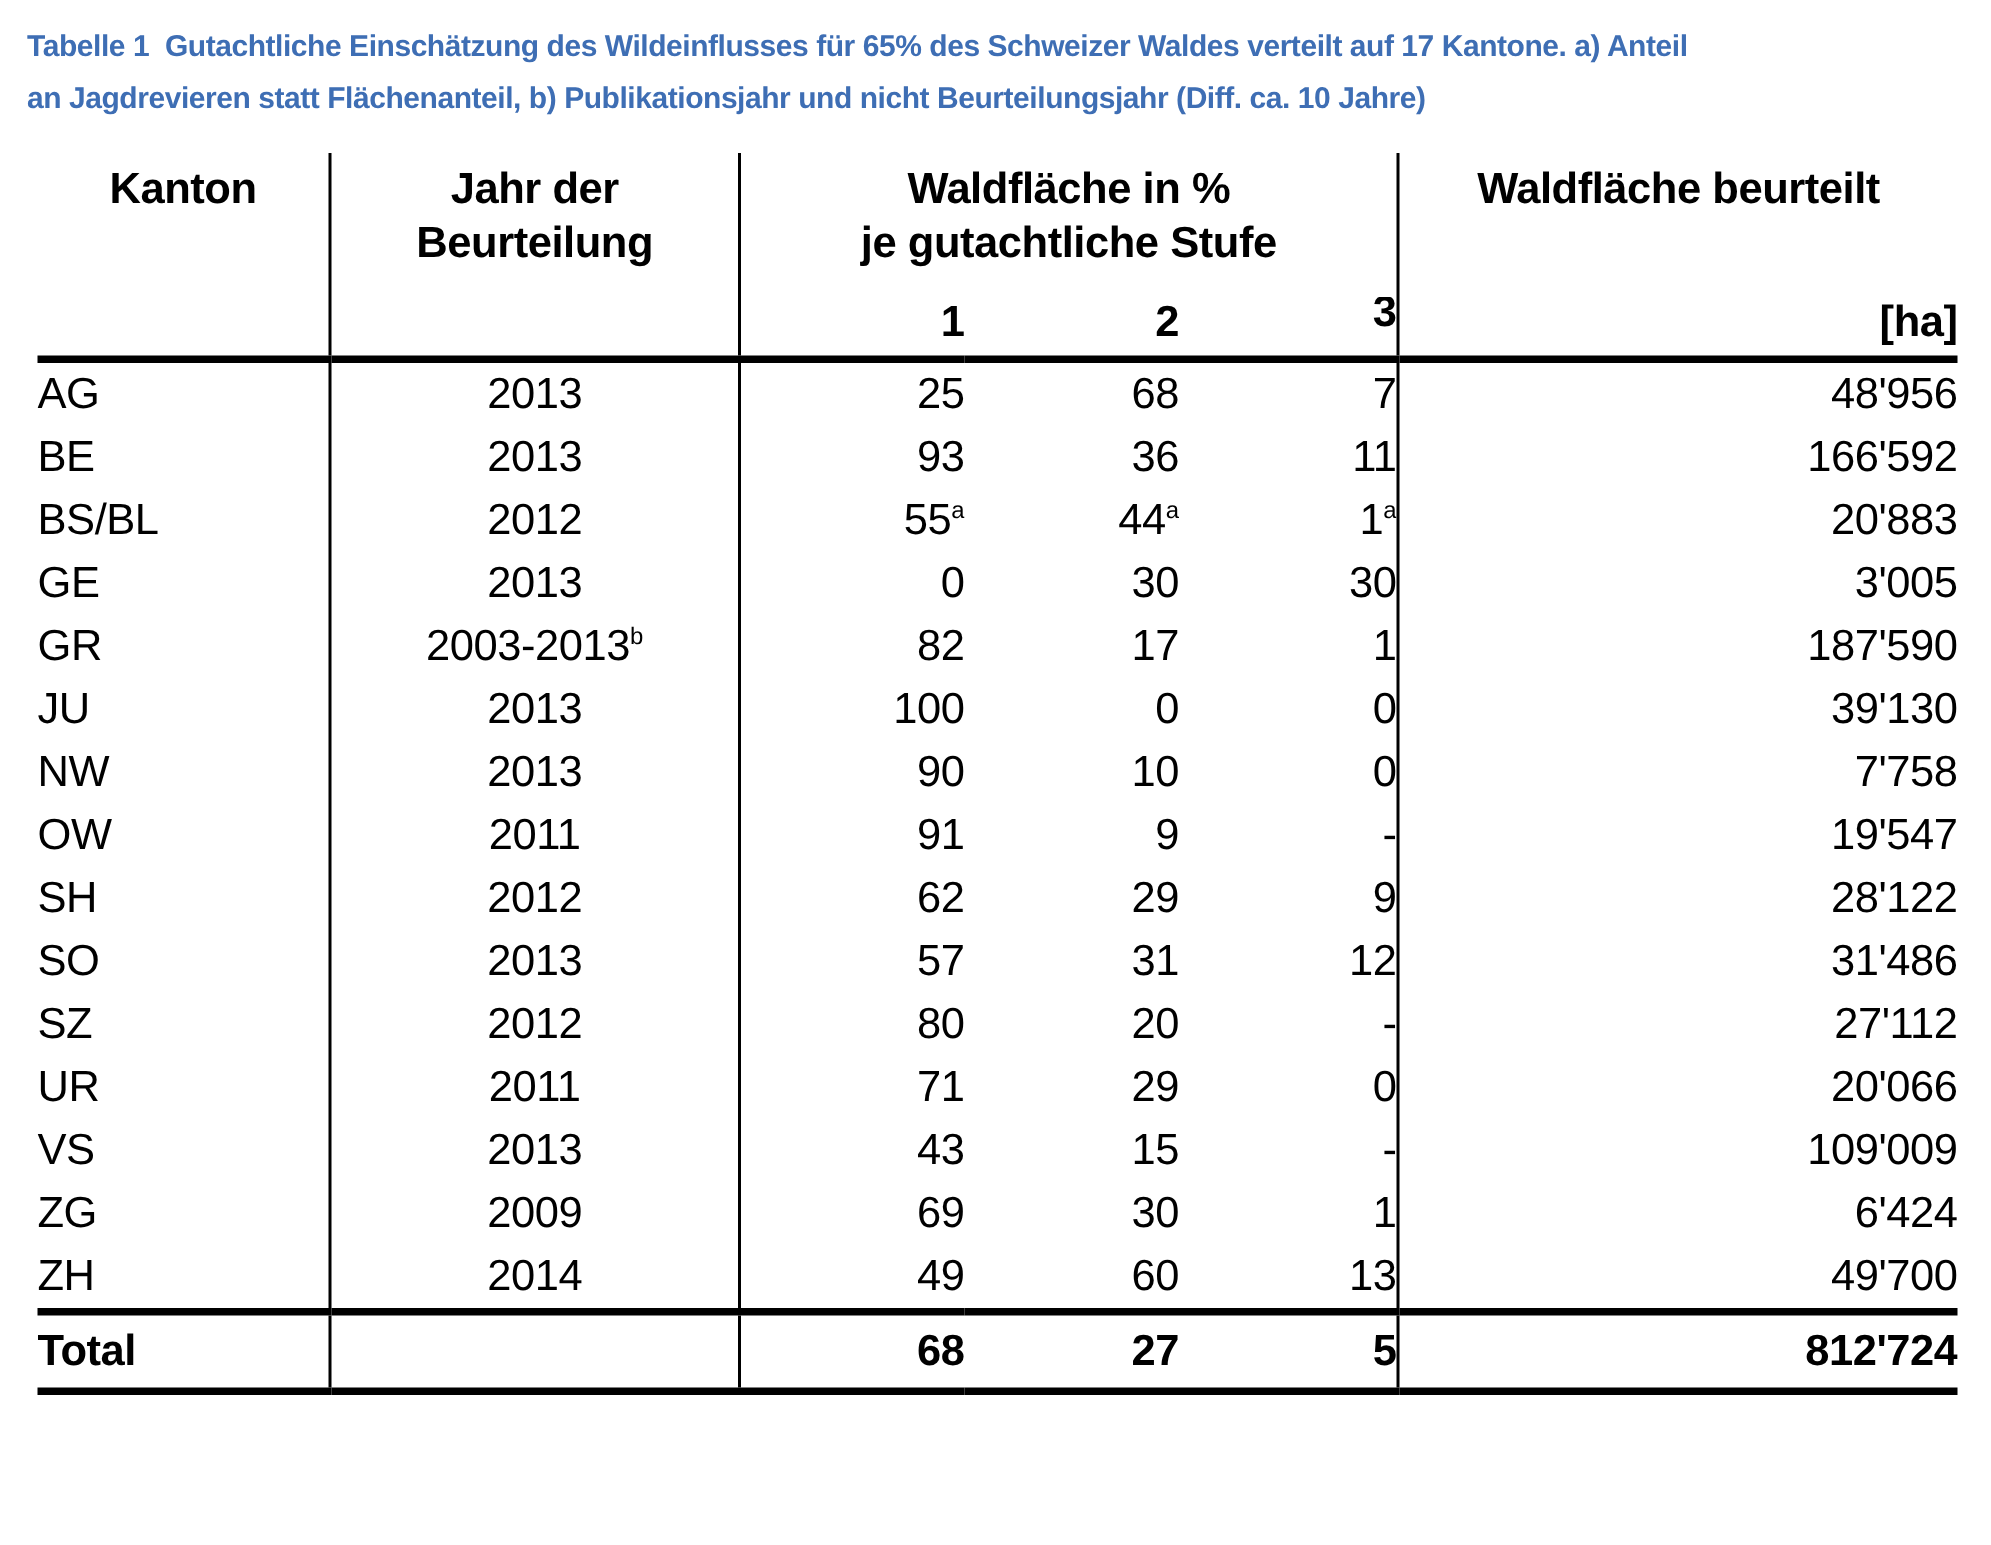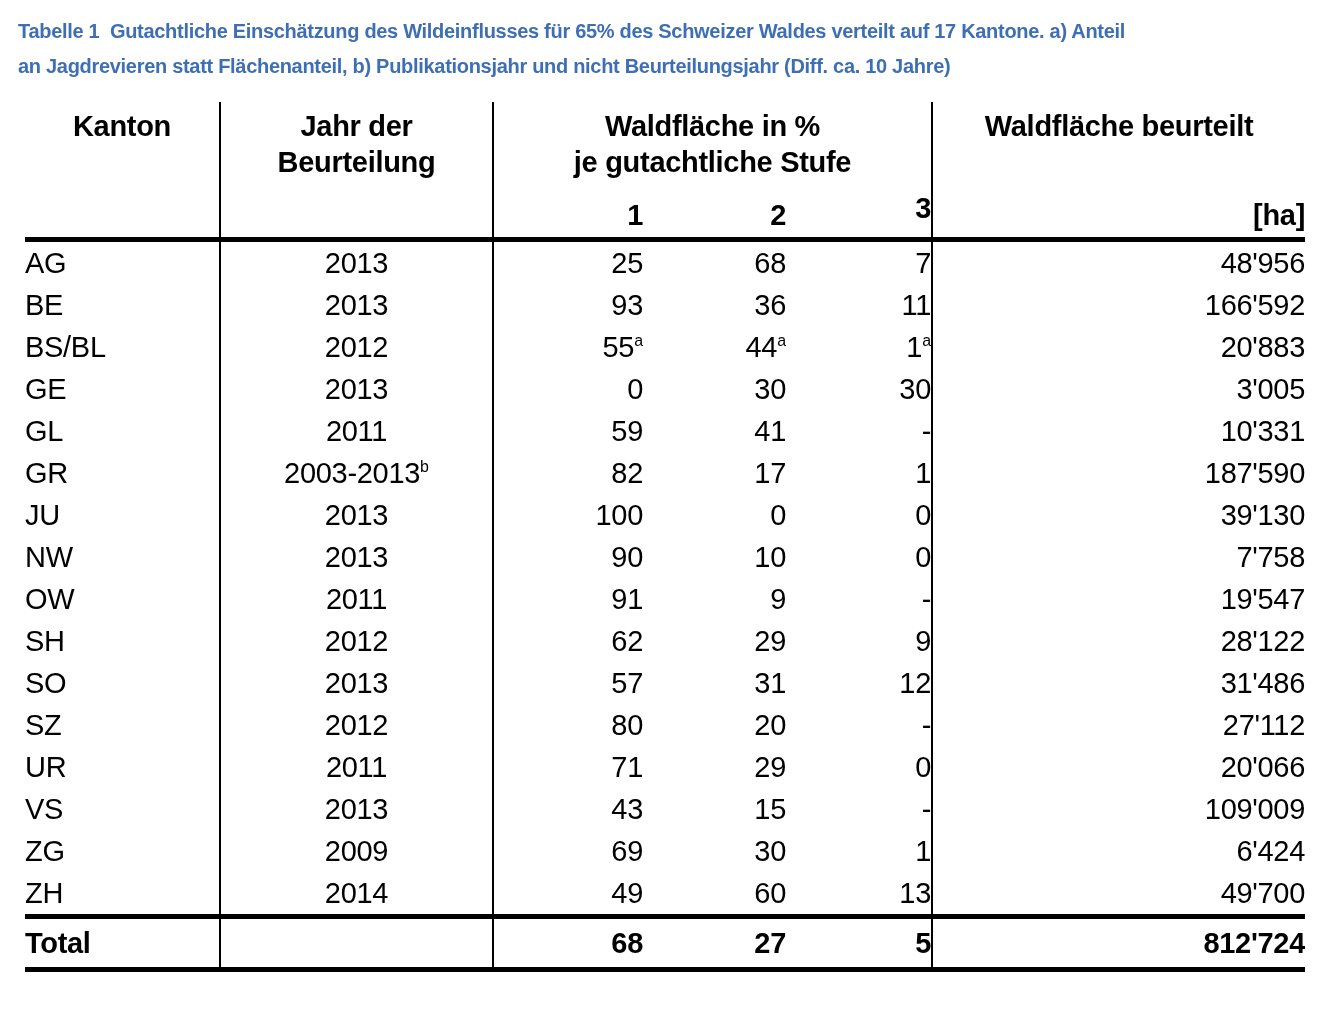--- a/index.html
+++ b/index.html
@@ -149,28 +149,20 @@
       </tr>
       <tr>
         <td class="kanton br">GE</td>
         <td class="jahr br">2013</td>
         <td class="num">0</td>
         <td class="num">30</td>
         <td class="num br">30</td>
         <td class="ha">3'005</td>
       </tr>
       <tr>
-        <td class="kanton br">GL</td>
-        <td class="jahr br">2011</td>
-        <td class="num">59</td>
-        <td class="num">41</td>
-        <td class="num br">-</td>
-        <td class="ha">10'331</td>
-      </tr>
-      <tr>
         <td class="kanton br">GR</td>
         <td class="jahr br">2003-2013<sup>b</sup></td>
         <td class="num">82</td>
         <td class="num">17</td>
         <td class="num br">1</td>
         <td class="ha">187'590</td>
       </tr>
       <tr>
         <td class="kanton br">JU</td>
         <td class="jahr br">2013</td>

